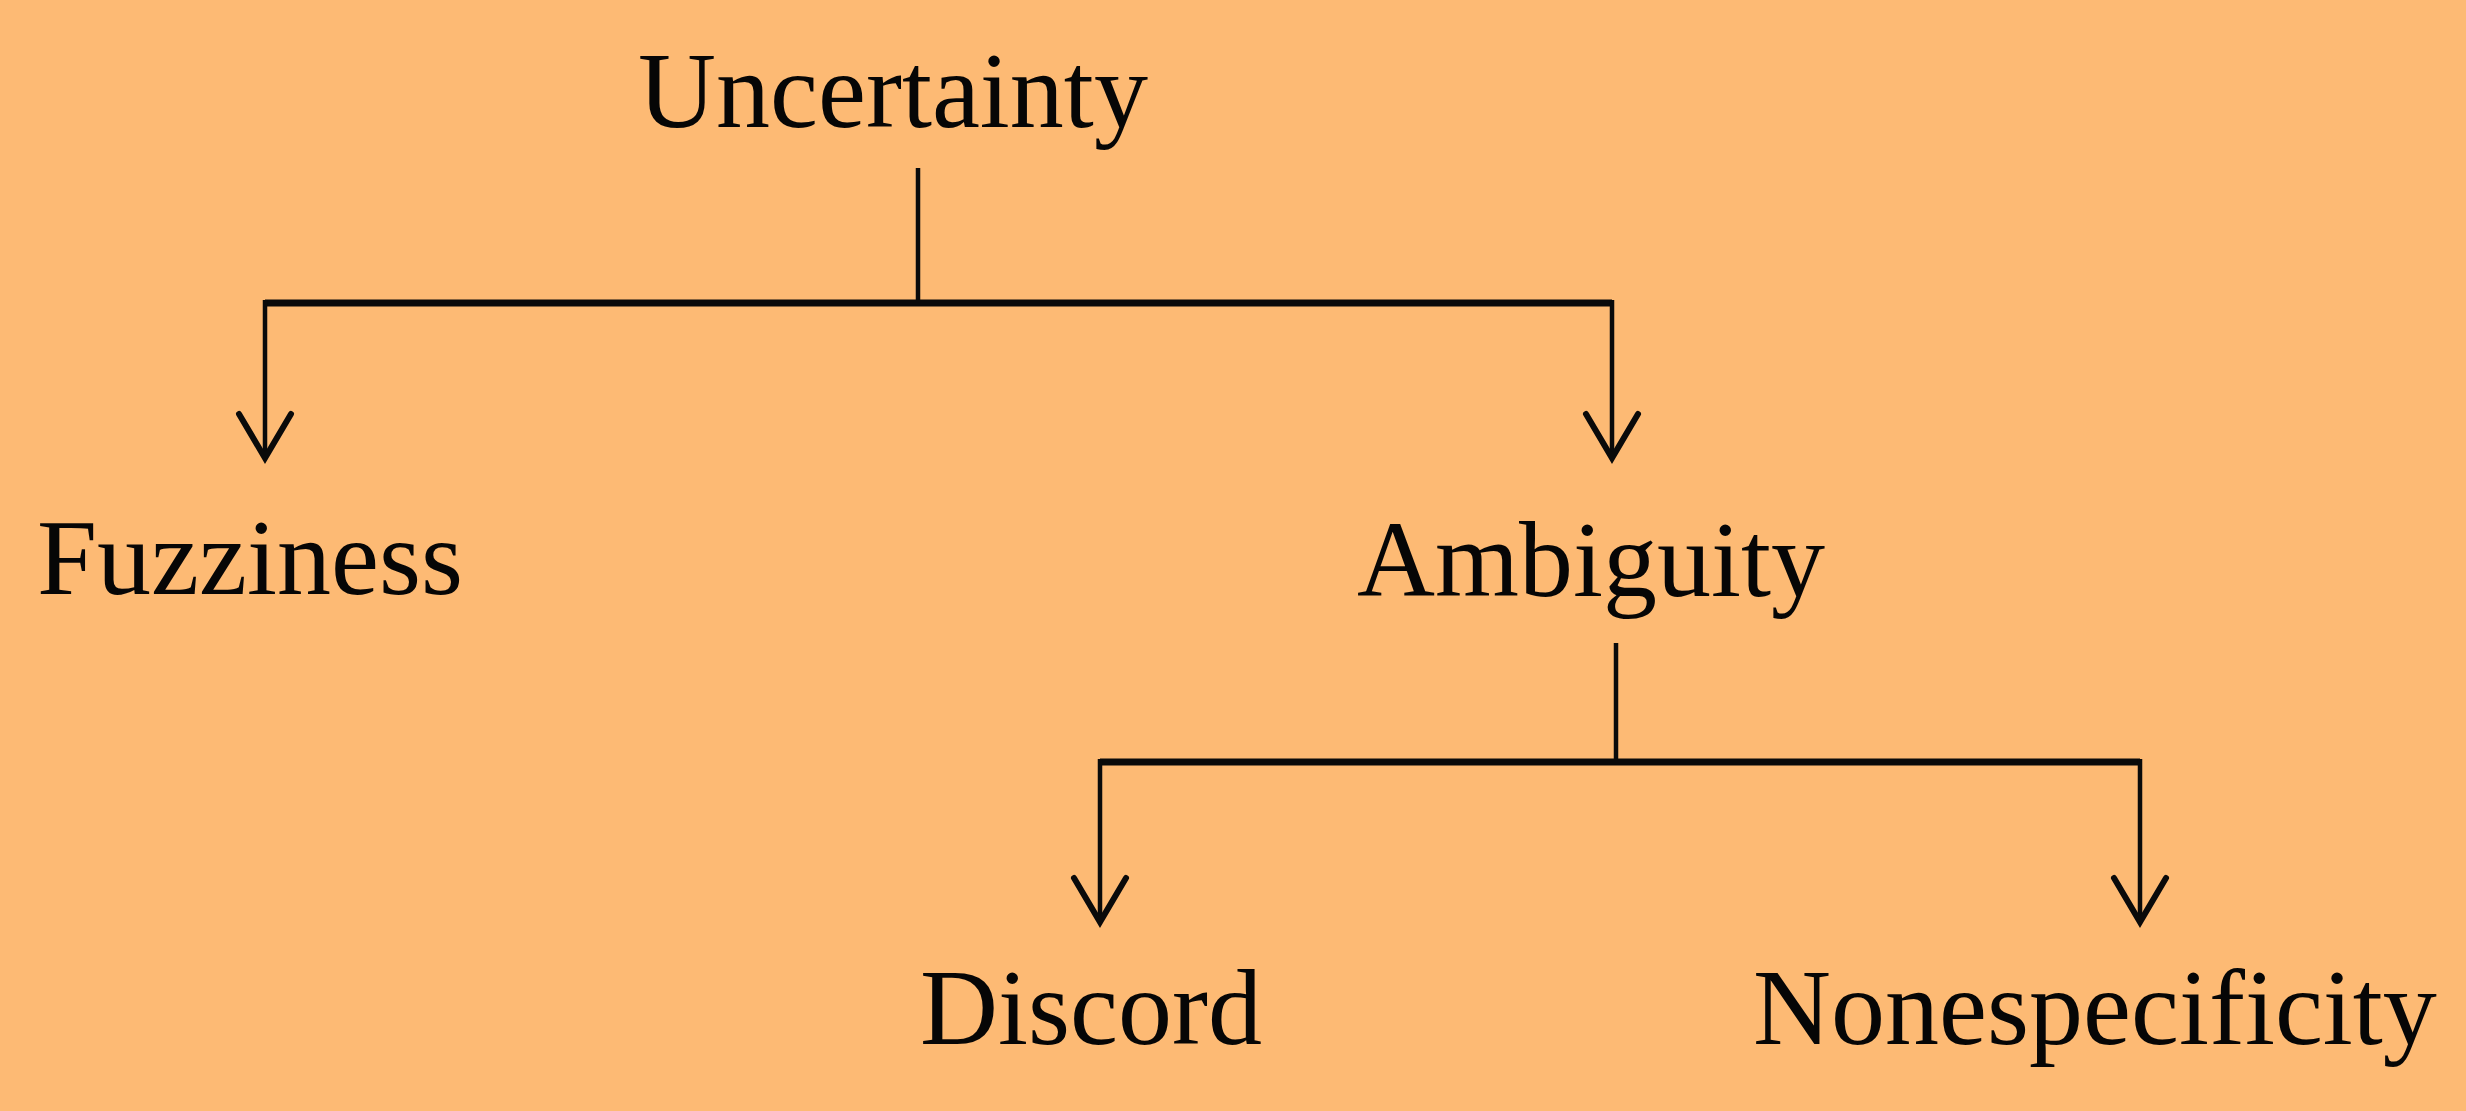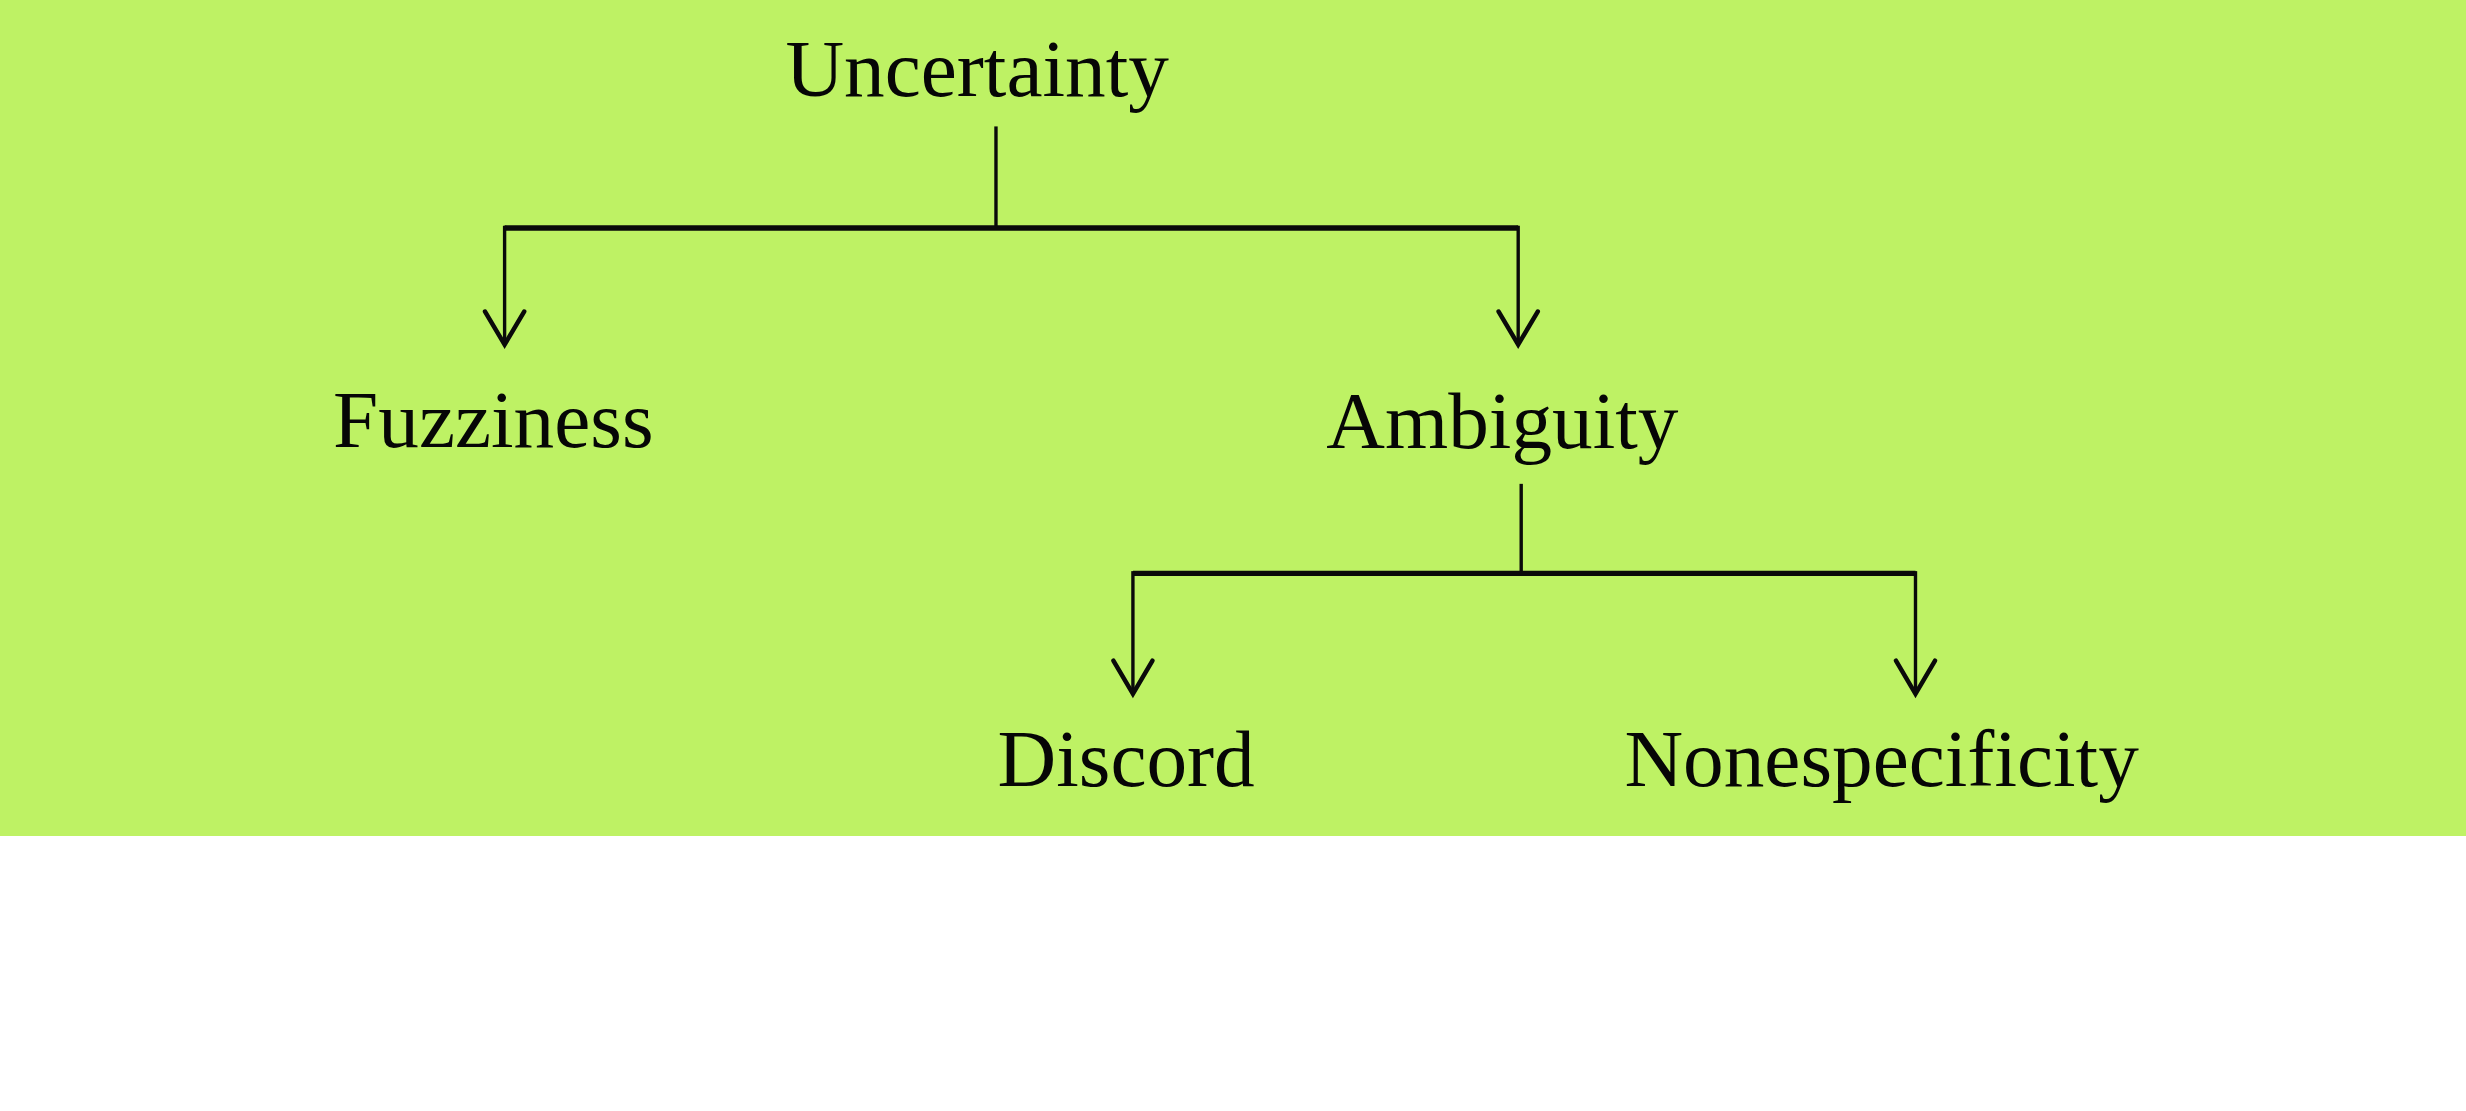--- a/index.html
+++ b/index.html
@@ -3,22 +3,22 @@
 <meta charset="utf-8">
 <style>
   html, body {
     margin: 0;
     padding: 0;
     background: #ffffff;
   }
   .canvas {
     position: relative;
     width: 2466px;
-    height: 836px;
-    background: #bef264;
+    height: 1111px;
+    background: #fdba74;
     overflow: hidden;
   }
   svg {
     display: block;
     width: 100%;
     height: 100%;
   }
   .node-label {
     font-family: "Liberation Serif", "DejaVu Serif", serif;
     font-size: 108px;

